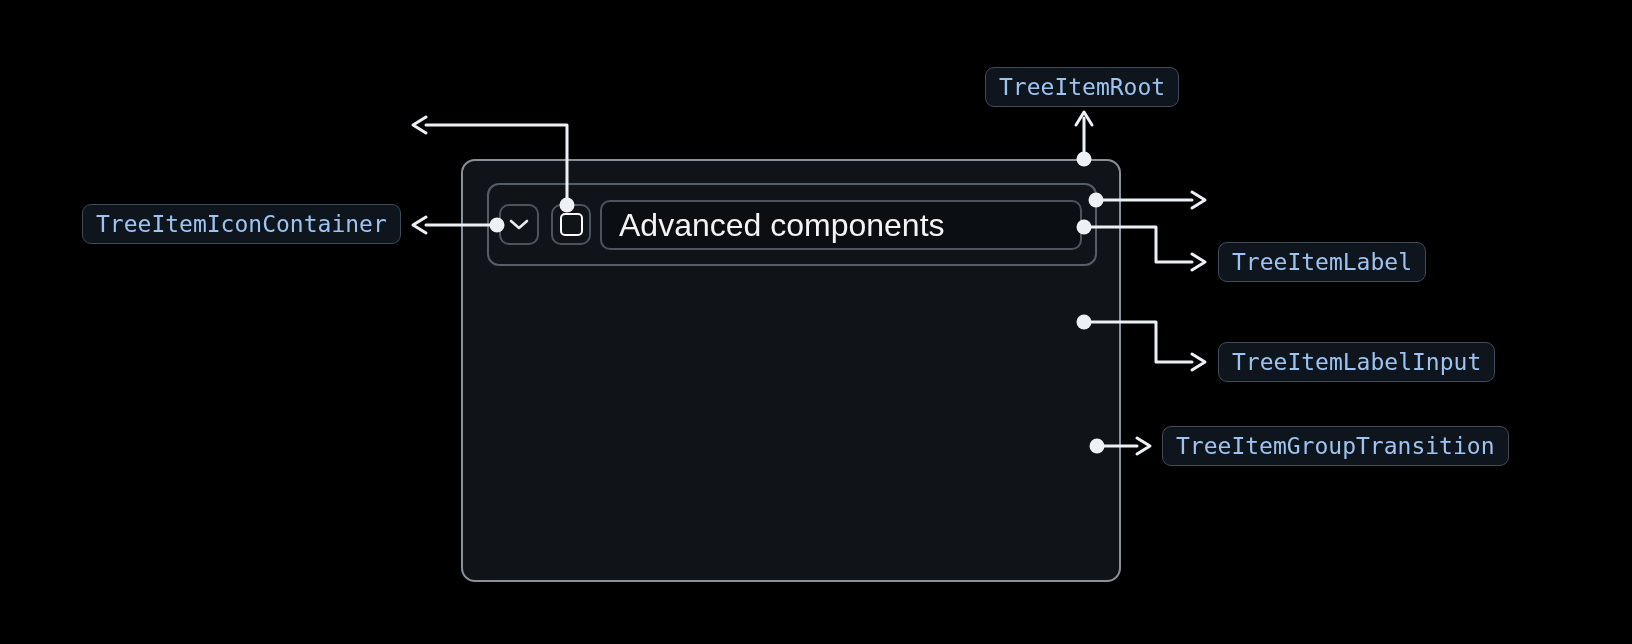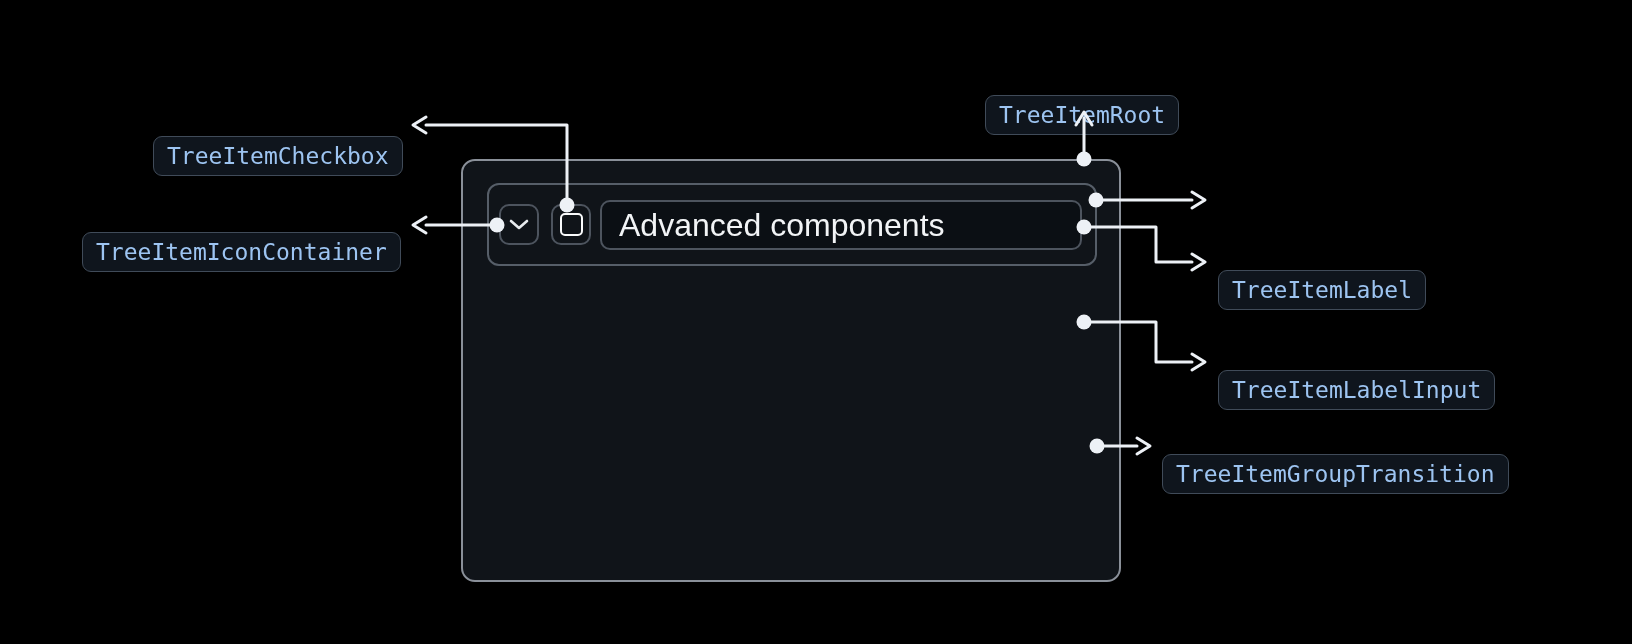--- a/index.html
+++ b/index.html
@@ -2,21 +2,21 @@
 <html><head>
 <meta charset="utf-8">
 <style>
   html,body{margin:0;padding:0;background:#000;}
   .stage{position:relative;width:1632px;height:644px;background:#000;overflow:hidden;
          font-family:"Liberation Sans", sans-serif;}
 
   
   .badge{position:absolute;display:flex;align-items:center;height:40px;padding:0 13px;
          box-sizing:border-box;border:1.5px solid #404b59;border-radius:9px;background:#0f151d;
-         color:#9dc4f1;font-family:"DejaVu Sans Mono", monospace;font-size:23px;white-space:nowrap;margin-top:28px;}
+         color:#9dc4f1;font-family:"DejaVu Sans Mono", monospace;font-size:23px;white-space:nowrap;}
 
   
   .tree-root{position:absolute;left:461px;top:159px;width:660px;height:423px;box-sizing:border-box;
              border:2px solid #8a9099;border-radius:14px;background:#101419;}
   .tree-content{position:absolute;left:24px;top:22px;width:610px;height:83px;box-sizing:border-box;
                 border:2px solid #565e68;border-radius:12px;display:flex;align-items:center;
                 padding:0 13px 0 10px;gap:0;}
   .icon-box{position:relative;width:40px;height:41px;box-sizing:border-box;border:2px solid #4d545e;
             border-radius:10px;background:transparent;display:flex;align-items:center;justify-content:center;
             padding:0;flex:0 0 auto;}
@@ -38,21 +38,20 @@
                border:2px solid #8db9eb;border-radius:8px;background:#0c1015;padding-left:12px;}
   .caret{width:2.5px;height:30px;background:#9aa2ac;margin-left:3px;}
 
   .overlay{position:absolute;left:0;top:0;pointer-events:none;}
 </style>
 </head>
 <body>
 
 <div class="stage">
 
-  <span class="badge" style="left:153px;top:108px;">TreeItemCheckbox</span>
   <span class="badge" style="left:82px;top:204px;">TreeItemIconContainer</span>
   <span class="badge" style="left:985px;top:67px;">TreeItemRoot</span>
   <span class="badge" style="left:1218px;top:242px;">TreeItemLabel</span>
   <span class="badge" style="left:1218px;top:342px;">TreeItemLabelInput</span>
   <span class="badge" style="left:1162px;top:426px;">TreeItemGroupTransition</span>
 
   <div class="tree-root">
 
     <div class="tree-content">
       <button class="icon-box">

